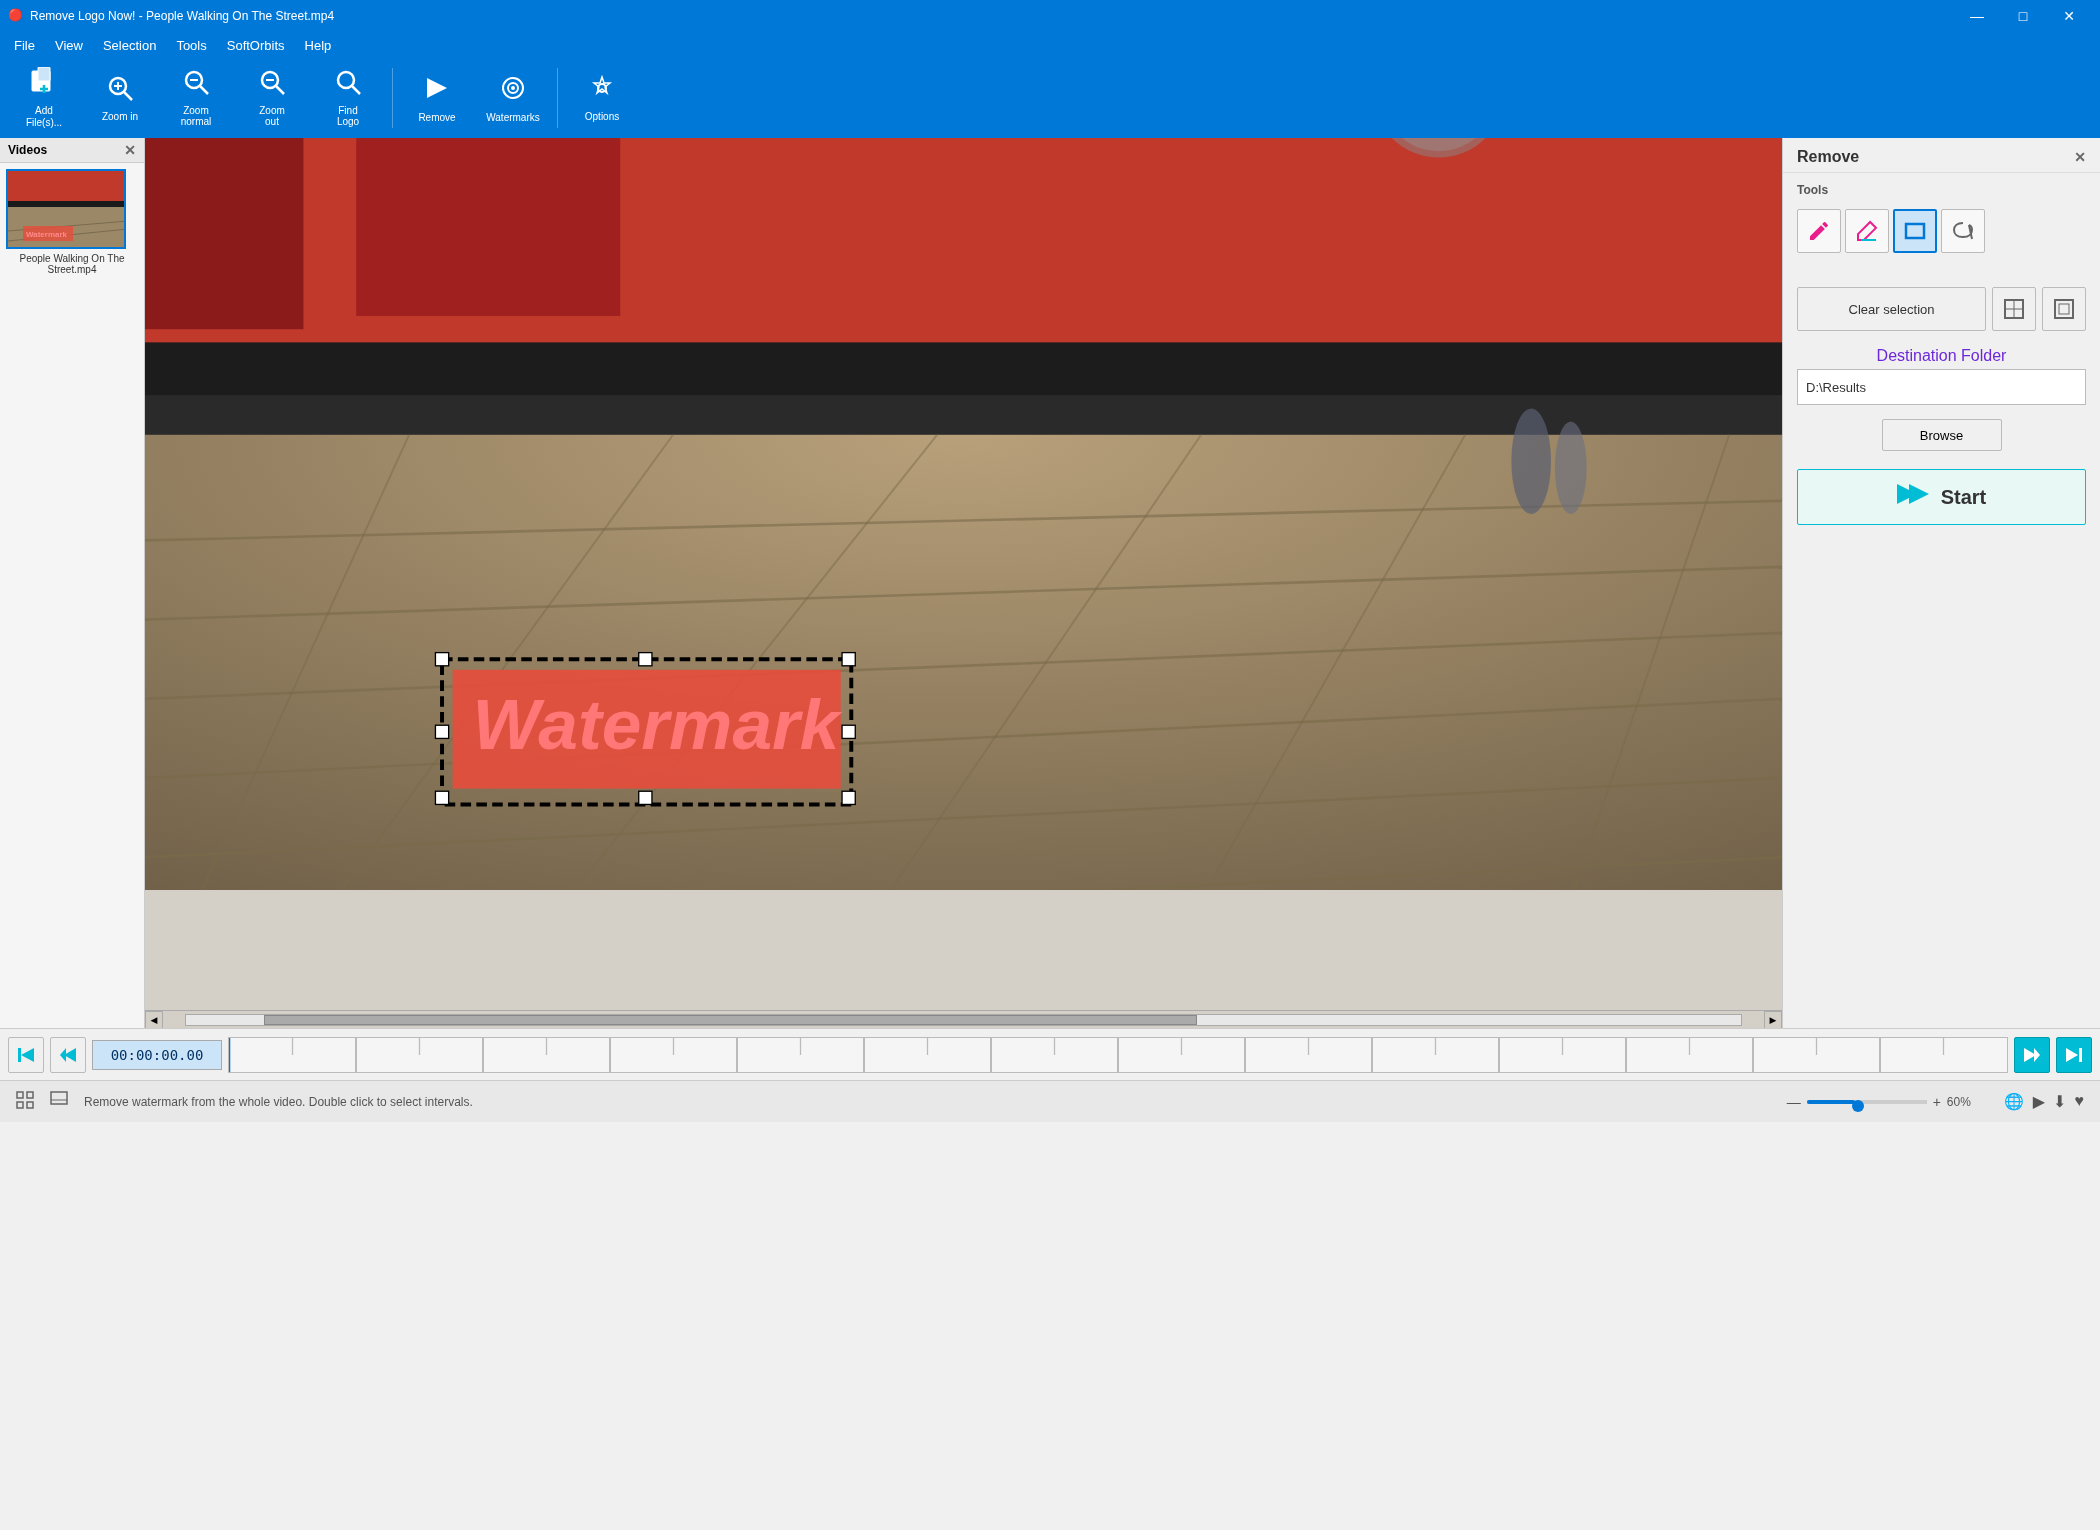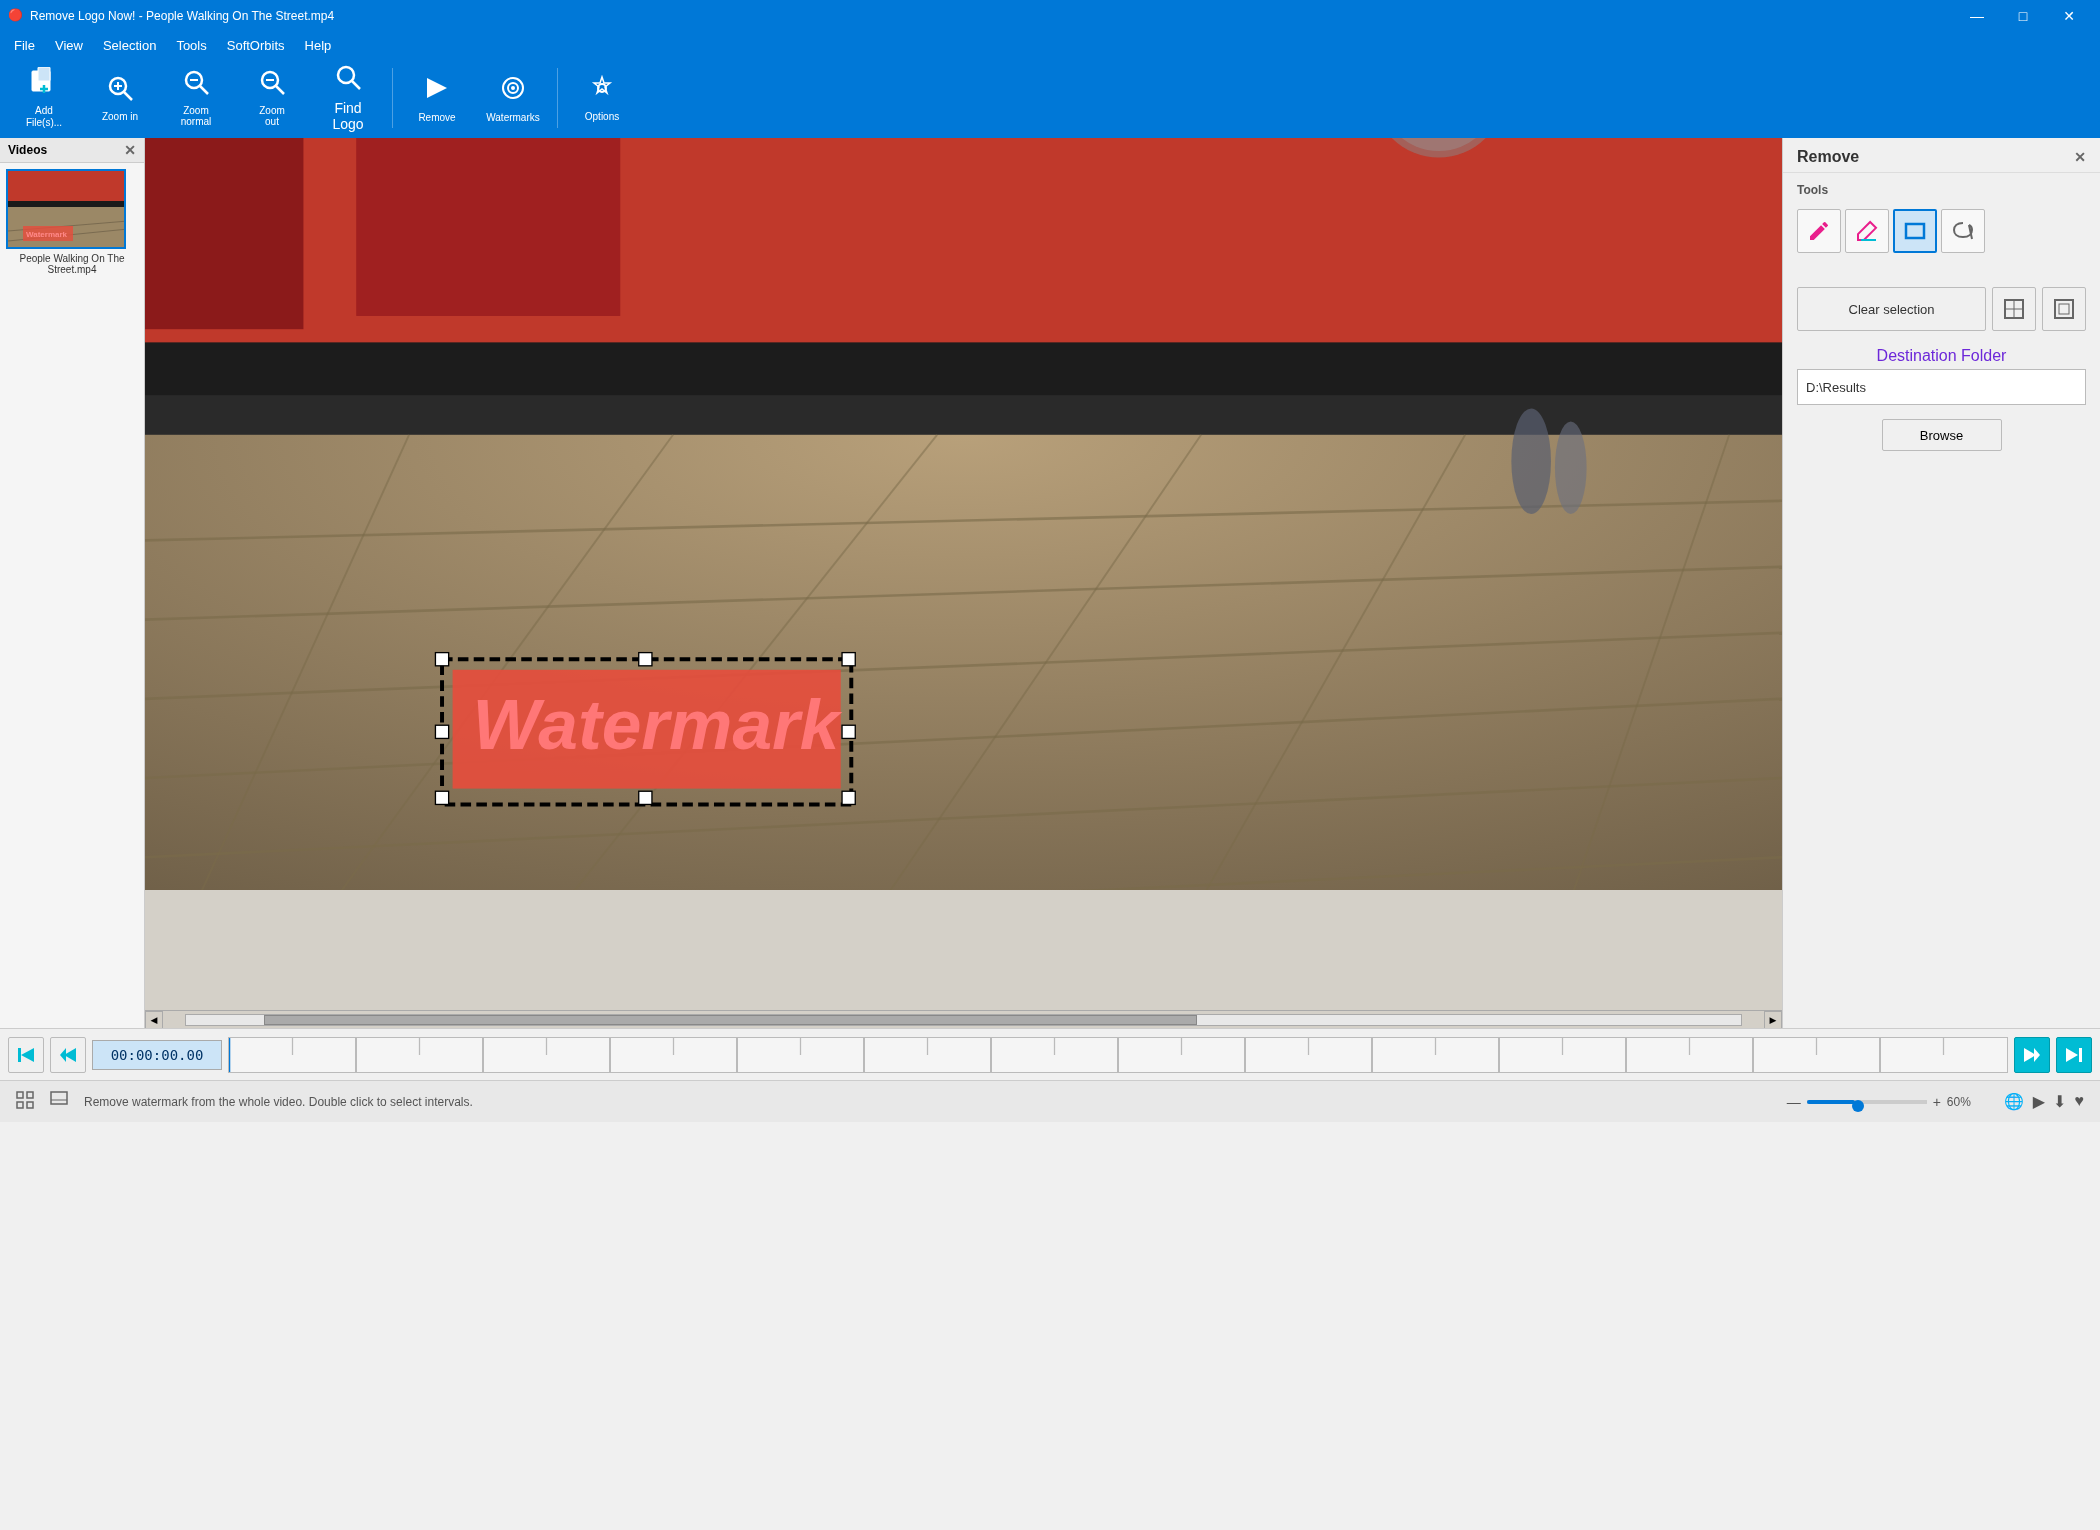--- a/index.html
+++ b/index.html
@@ -260,21 +260,21 @@
     </span>
     <span style="font-size:10px;color:white">Zoom<br>out</span>
   </button>
   <button class="toolbar-btn">
     <span class="toolbar-icon">
       <svg width="26" height="26" viewBox="0 0 26 26">
           <circle cx="11" cy="11" r="8" fill="none" stroke="white" stroke-width="2.5"></circle>
           <line x1="17" y1="17" x2="25" y2="25" stroke="white" stroke-width="2.5"></line>
         </svg>
     </span>
-    <span style="font-size:14px;color:white">Find<br>Logo</span>
+    <span style="font-size:10px;color:white">Find<br>Logo</span>
   </button>
   <div class="toolbar-separator"></div>
   <button class="toolbar-btn">
     <span class="toolbar-icon">
       <svg width="28" height="28" viewBox="0 0 28 28">
           <polygon points="4,4 24,14 4,24" fill="white"></polygon>
         </svg>
     </span>
     <span style="font-size:10px;color:white">Remove</span>
   </button>
@@ -454,20 +454,29 @@
         </svg>
       </button>
     </div>
 
     <div class="dest-section">
       <div class="dest-label">Destination Folder</div>
       <input class="dest-input" type="text" value="D:\Results" style="">
     </div>
     <button class="browse-btn">Browse</button>
 
+    <div class="start-btn">
+      <span class="start-arrow">
+        <svg width="32" height="28" viewBox="0 0 32 28">
+          <polygon points="0,4 20,14 0,24" fill="#00bcd4"></polygon>
+          <polygon points="12,4 32,14 12,24" fill="#00bcd4"></polygon>
+        </svg>
+      </span>
+      <span style="font-size:20px;font-weight:600;color:#333;">Start</span>
+    </div>
   </div>
 </div>
 
 <div class="timeline-controls" style="height:52px; background:#f0f0f0; border-top:1px solid #ccc; display:flex; align-items:center; padding:0 8px; gap:6px; width:100%;">
   <button class="playback-btn">
     <svg width="20" height="20" viewBox="0 0 20 20">
       <rect x="2" y="3" width="3" height="14" fill="#00bcd4"></rect>
       <polygon points="18,3 5,10 18,17" fill="#00bcd4"></polygon>
     </svg>
   </button>

